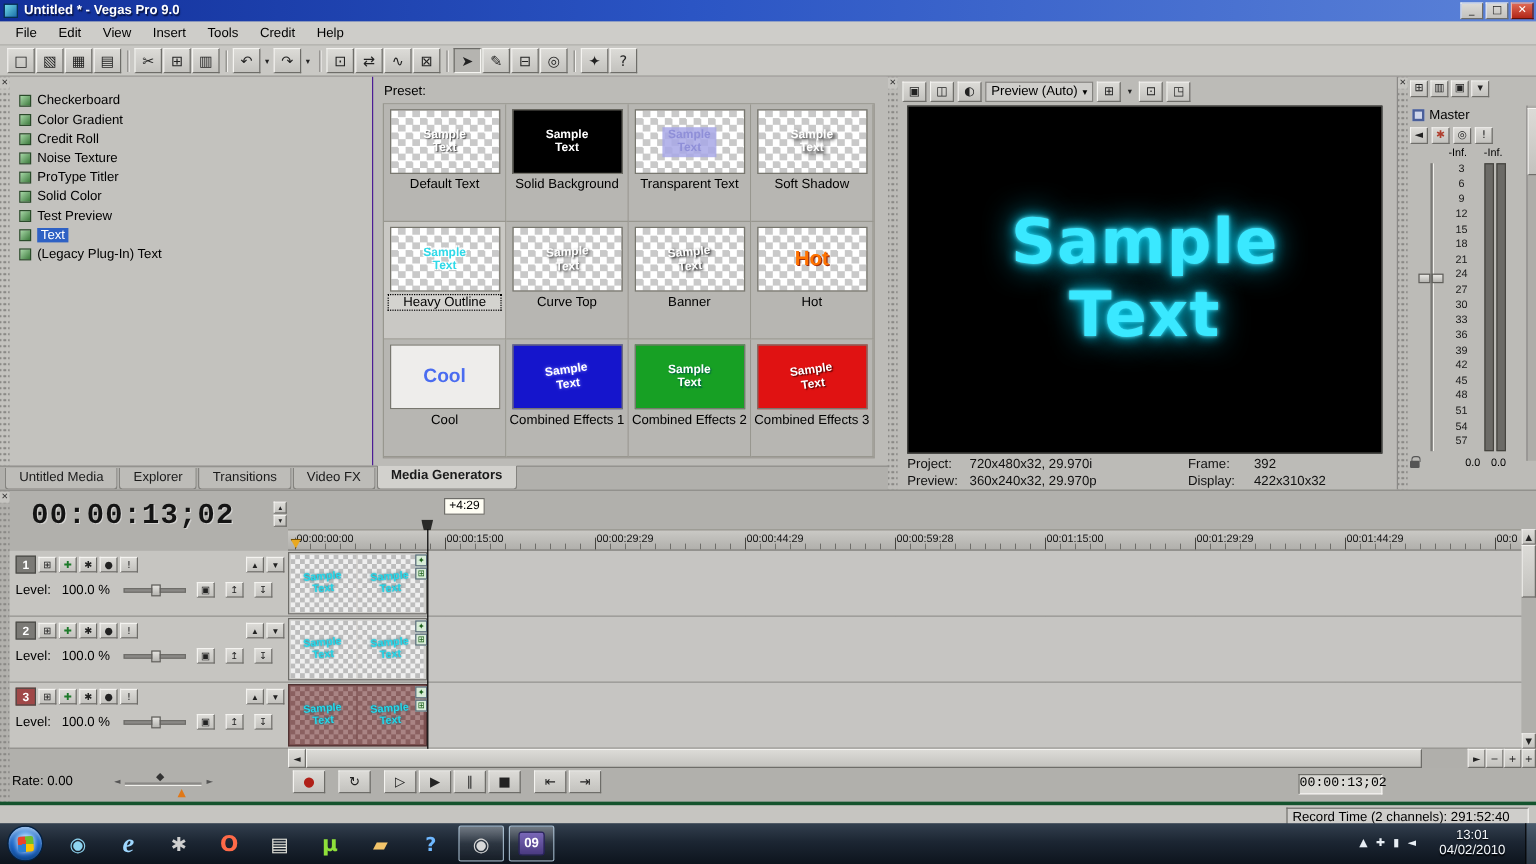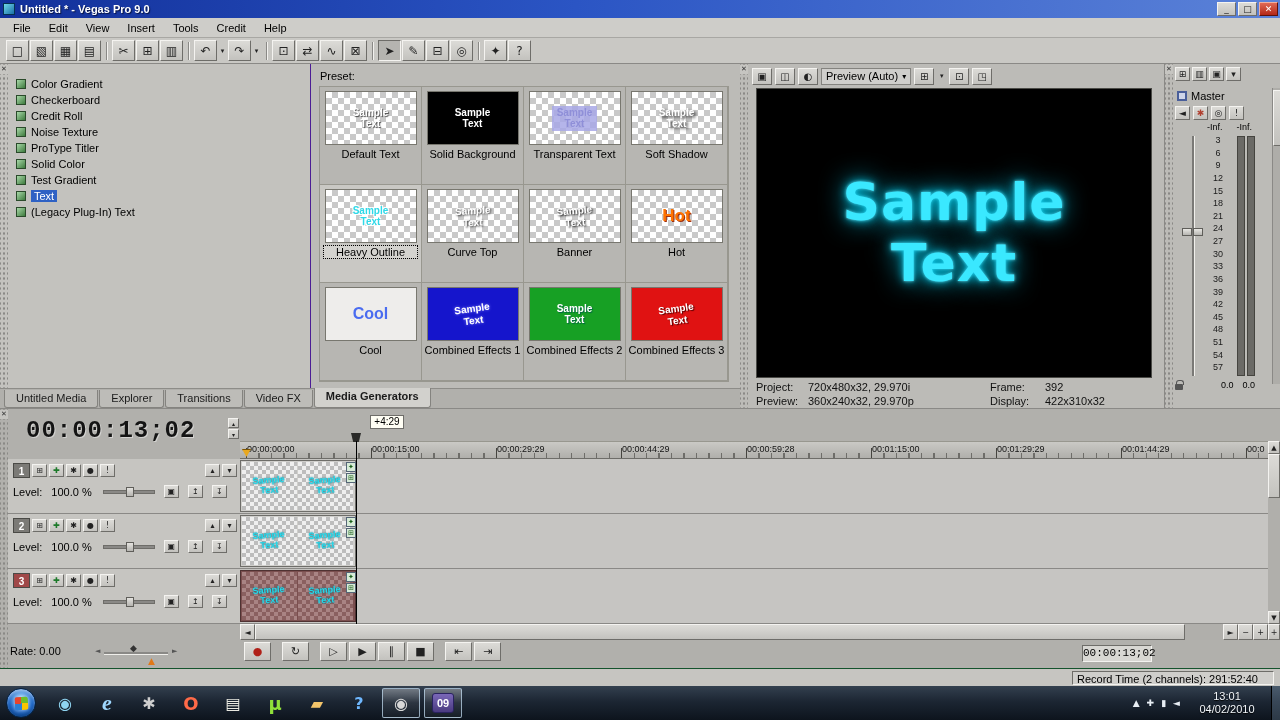--- a/index.html
+++ b/index.html
@@ -134,21 +134,21 @@
   .tb .rec{color:#b02018;}
   .tgap{width:7px;}
   .tcbox{position:absolute;left:1082px;top:236px;width:70px;height:17px;background:#d8d7d3;font-family:"Liberation Mono","DejaVu Sans Mono",monospace;font-size:11px;text-align:center;line-height:15px;}
   .raterow{position:absolute;left:10px;top:236px;font-size:11px;}
   .rgroove{position:absolute;left:104px;top:243px;width:64px;height:3px;background:#8a8986;border-bottom:1px solid #f0efeb;}
   .rdiamond{position:absolute;left:130px;top:234px;font-size:9px;color:#333;}
   .rarrow{position:absolute;top:238px;font-size:7px;color:#555;}
   .rmark{position:absolute;left:148px;top:247px;font-size:9px;color:#e07818;}
 
   
-  .statusbar{position:absolute;left:0;top:668px;width:1280px;height:18px;background:#c6c5c1;border-top:1px solid #14532d;}
+  .statusbar{position:absolute;left:0;top:668px;width:1280px;height:18px;background:#c6c5c1;border-top:3px solid #14532d;}
   .rtcell{position:absolute;right:6px;top:2px;width:202px;height:14px;background:#cfcecb;padding:1px 4px;font-size:11px;}
 
   
   .taskbar{position:absolute;left:0;top:686px;width:1280px;height:34px;background:linear-gradient(180deg,#33404f,#1c2633 45%,#0d141d);}
   .orb{position:absolute;left:6px;top:2px;width:30px;height:30px;border-radius:50%;background:radial-gradient(circle at 50% 32%,#8ec8f8,#1a63c4 55%,#063268 92%);border:1px solid #04203f;display:flex;align-items:center;justify-content:center;box-shadow:inset 0 2px 3px rgba(255,255,255,.5);}
   .flag{width:13px;height:13px;border-radius:2px;transform:rotate(-4deg);background:conic-gradient(#6fbf2a 0 90deg,#fbc500 0 180deg,#2a7fd4 0 270deg,#e8442c 0);box-shadow:0 0 4px rgba(255,255,255,.7);}
   .apps{position:absolute;left:46px;top:0;height:34px;display:flex;align-items:center;gap:4px;}
   .appbox{width:38px;height:30px;display:flex;align-items:center;justify-content:center;border-radius:2px;}
   .appbox.active{border:1px solid rgba(190,215,235,.75);background:linear-gradient(180deg,rgba(255,255,255,.32),rgba(255,255,255,.08) 50%,rgba(255,255,255,.03));}
   .aglyph{font-size:16px;font-family:"DejaVu Sans",sans-serif;}
@@ -221,45 +221,45 @@
 
 <div class="dock">
 
   <div class="genwin">
     <div class="grip" style="height:324px;">
       <span class="gclose g">✕</span>
     </div>
     <div class="genlist">
       <div class="lrow">
           <span class="lico"></span>
+          <span>Checkerboard</span>
+        </div>
+      <div class="lrow">
+          <span class="lico"></span>
           <span>Color Gradient</span>
         </div>
       <div class="lrow">
           <span class="lico"></span>
-          <span>Checkerboard</span>
-        </div>
-      <div class="lrow">
-          <span class="lico"></span>
           <span>Credit Roll</span>
         </div>
       <div class="lrow">
           <span class="lico"></span>
           <span>Noise Texture</span>
         </div>
       <div class="lrow">
           <span class="lico"></span>
           <span>ProType Titler</span>
         </div>
       <div class="lrow">
           <span class="lico"></span>
           <span>Solid Color</span>
         </div>
       <div class="lrow">
           <span class="lico"></span>
-          <span>Test Gradient</span>
+          <span>Test Preview</span>
         </div>
       <div class="lrow">
           <span class="lico"></span>
           <span class="sel-label">Text</span>
         </div>
       <div class="lrow">
           <span class="lico"></span>
           <span>(Legacy Plug-In) Text</span>
         </div>
     </div>

